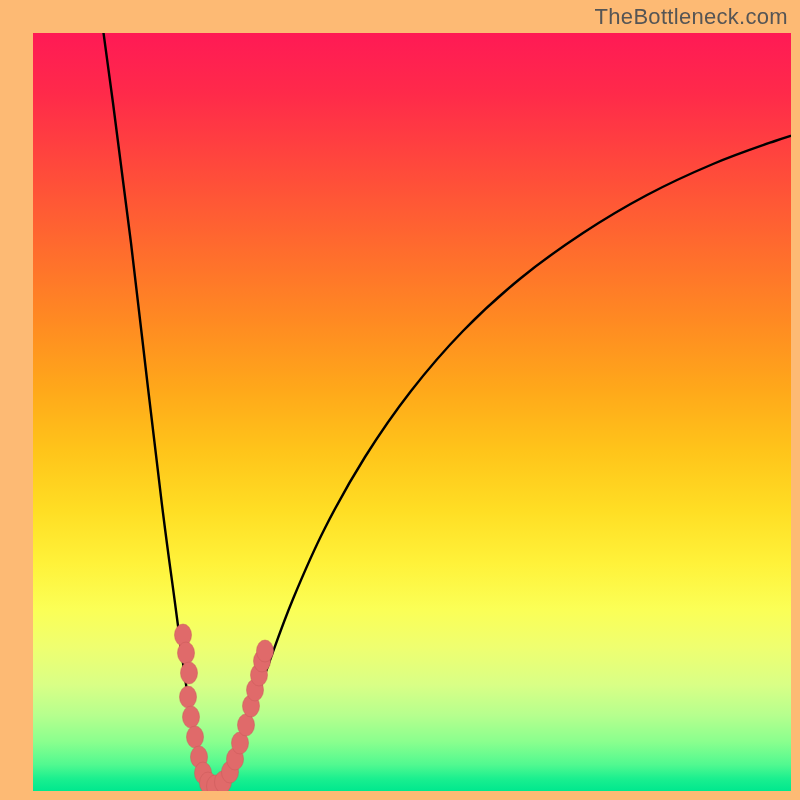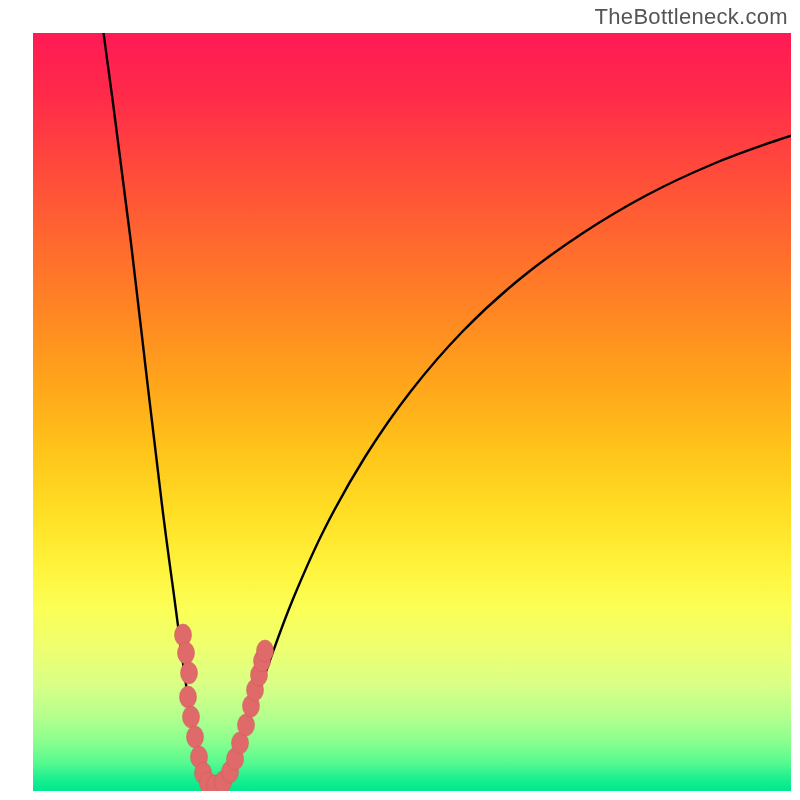--- a/index.html
+++ b/index.html
@@ -8,21 +8,21 @@
     width: 800px;
     height: 800px;
     overflow: hidden;
     background: #000;
     font-family: Arial, Helvetica, sans-serif;
   }
   .frame {
     position: absolute;
     left: 0; top: 0;
     width: 800px; height: 800px;
-    background: #ffffff;
+    background: #fdba74;
   }
   .plot {
     position: absolute;
     left: 33px;
     top: 33px;
     width: 758px;
     height: 758px;
     overflow: hidden;
   }
   .gradient {

